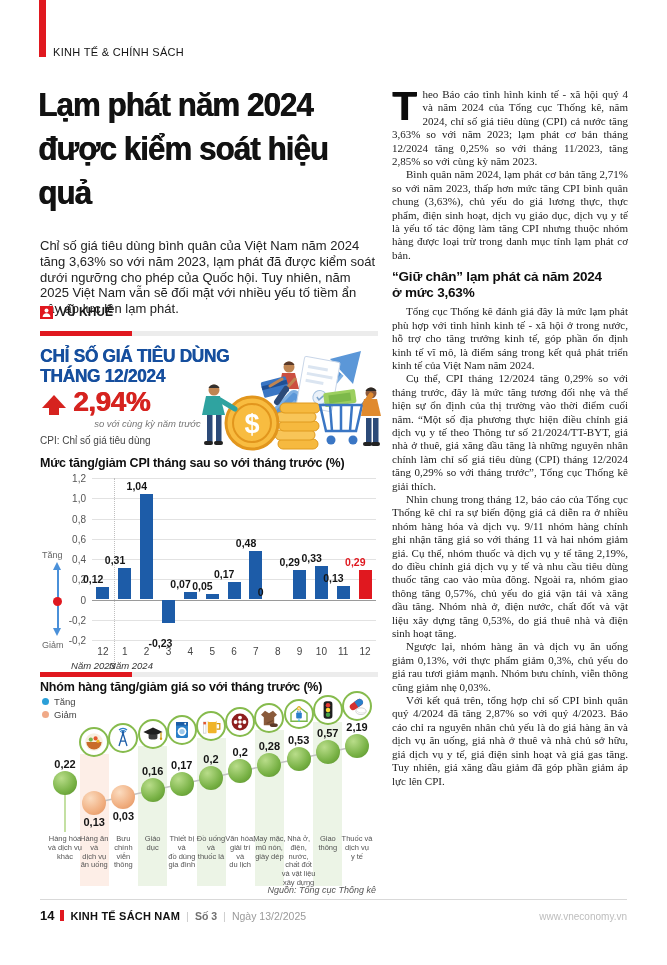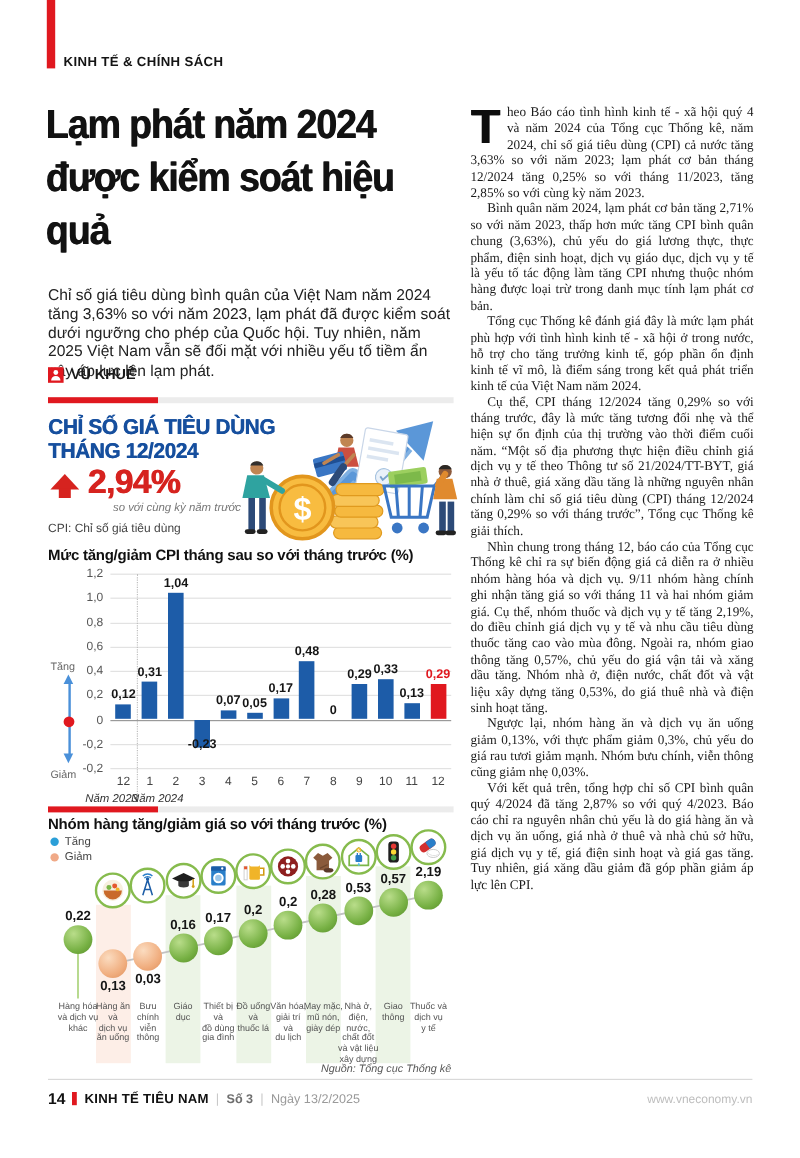--- a/index.html
+++ b/index.html
@@ -1,21 +1,21 @@
 <!DOCTYPE html>
 <html><head>
 <meta charset="utf-8">
 <style>
   *{box-sizing:border-box;margin:0;padding:0}
   html,body{width:667px;height:965px}
   body{position:relative;background:#fff;font-family:"Liberation Sans",sans-serif;color:#111;overflow:hidden}
 
   
   .kicker-bar{position:absolute;left:39px;top:0;width:7px;height:57px;background:#e0181f}
-  .kicker{position:absolute;left:53px;top:46px;font-size:11px;font-weight:700;letter-spacing:.3px;color:#141414}
+  .kicker{position:absolute;left:53px;top:46px;font-size:11px;font-weight:400;letter-spacing:.3px;color:#141414}
   .headline{position:absolute;left:38px;top:82px;width:372px;font-size:34px;line-height:44px;font-weight:700;letter-spacing:-1px;color:#121212;transform:scaleX(.92);transform-origin:left top;text-shadow:.7px 0 0 currentColor}
   .lead{position:absolute;left:40px;top:238px;width:340px;font-size:13px;line-height:15.8px;color:#222}
   .byline{position:absolute;left:40px;top:305px;display:flex;align-items:flex-end;gap:6px}
   .byline .name{font-size:12px;font-weight:700;color:#1a1a1a}
   .byline .ic{width:13px;height:13px;background:#e0181f;display:inline-flex;align-items:center;justify-content:center}
 
   
   .infographic{position:absolute;left:40px;top:331px;width:338px;height:125px}
   .sep-bar{position:absolute;left:0;top:0;width:100%;height:5px;background:linear-gradient(to right,#e0181f 0 92px,#ececec 92px 100%)}
   .ig-title{position:absolute;left:0;top:15px;font-size:18px;line-height:20px;font-weight:700;color:#164f9e;letter-spacing:-.3px;transform:scaleX(.96);transform-origin:left top;text-shadow:.5px 0 0 currentColor}
@@ -27,21 +27,21 @@
   .illustration{position:absolute;right:-4px;top:2px}
 
   
   .chart{position:absolute;left:40px;width:338px}
   .chart-title{position:absolute;left:0;top:0;font-size:12.5px;font-weight:700;color:#101010;letter-spacing:-.2px}
   .gridline{position:absolute;left:52px;width:284px;height:1px;background:#e2e2e2}
   .gridline.zero{background:#9a9a9a}
   .ytick{position:absolute;left:16px;width:30px;text-align:right;font-size:10px;color:#555}
   .bar{position:absolute;width:13px;background:#1d5ca8}
   .bar.red{background:#e0181f}
-  .blabel{position:absolute;width:40px;text-align:center;font-size:10.5px;font-weight:700;color:#151515}
+  .blabel{position:absolute;width:40px;font-size:10.5px;font-weight:700;color:#151515}
   .blabel.red{color:#e0181f}
   .xtick{position:absolute;width:30px;text-align:center;font-size:10px;color:#444}
   .yearlab{position:absolute;width:52px;text-align:center;font-size:9.5px;font-style:italic;color:#333}
   .vsep{position:absolute;top:22px;height:184px;border-left:1px dotted #bfbfbf}
   .ind-lab{position:absolute;left:2px;width:30px;font-size:9px;color:#666}
   .ind-tri-up{position:absolute;left:13px;top:106px;width:0;height:0;border-left:4.5px solid transparent;border-right:4.5px solid transparent;border-bottom:8px solid #4a90d9}
   .ind-line{position:absolute;left:16.5px;top:113px;width:2px;height:60px;background:#4a90d9}
   .ind-dot{position:absolute;left:13px;top:141px;width:9px;height:9px;border-radius:50%;background:#e0181f}
   .ind-tri-dn{position:absolute;left:13px;top:172px;width:0;height:0;border-left:4.5px solid transparent;border-right:4.5px solid transparent;border-top:8px solid #4a90d9}
 
@@ -206,21 +206,21 @@
       <div class="bar" style="left:56.4px;top:131.3px;height:12.2px"></div>
       <div class="blabel" style="left:42.9px;top:117.3px">0,12</div>
       <div class="xtick" style="left:47.9px;top:190px">12</div>
       <div class="bar" style="left:78.3px;top:112.1px;height:31.4px"></div>
       <div class="blabel" style="left:64.8px;top:98.1px">0,31</div>
       <div class="xtick" style="left:69.8px;top:190px">1</div>
       <div class="bar" style="left:100.1px;top:38.2px;height:105.3px"></div>
       <div class="blabel" style="left:86.6px;top:24.2px">1,04</div>
       <div class="xtick" style="left:91.6px;top:190px">2</div>
       <div class="bar" style="left:122.0px;top:143.5px;height:23.3px"></div>
-      <div class="blabel" style="left:108.5px;top:158px">-0,23</div>
+      <div class="blabel" style="left:108.5px;top:181px">-0,23</div>
       <div class="xtick" style="left:113.5px;top:190px">3</div>
       <div class="bar" style="left:143.8px;top:136.4px;height:7.1px"></div>
       <div class="blabel" style="left:130.3px;top:122.4px">0,07</div>
       <div class="xtick" style="left:135.3px;top:190px">4</div>
       <div class="bar" style="left:165.7px;top:138.4px;height:5.1px"></div>
       <div class="blabel" style="left:152.2px;top:124.4px">0,05</div>
       <div class="xtick" style="left:157.2px;top:190px">5</div>
       <div class="bar" style="left:187.5px;top:126.3px;height:17.2px"></div>
       <div class="blabel" style="left:174.0px;top:112.3px">0,17</div>
       <div class="xtick" style="left:179.0px;top:190px">6</div>
@@ -389,32 +389,34 @@
       <span class="ball up" style="left:305.0px;top:62.0px"></span>
       <span class="bval" style="left:297.0px;top:49.0px">2,19</span>
       <span class="clabel" style="left:300.0px">Thuốc và<br>dịch vụ<br>y tế</span>
     </div>
   <div class="source">Nguồn: Tổng cục Thống kê</div>
 </section>
 
 <aside class="article">
   <p class="first"><span class="dropcap">T</span><span>heo Báo cáo tình hình kinh tế - xã hội quý 4 và năm 2024 của Tổng cục Thống kê, năm 2024, chỉ số giá tiêu dùng (CPI) cả nước tăng 3,63% so với năm 2023; lạm phát cơ bản tháng 12/2024 tăng 0,25% so với tháng 11/2023, tăng 2,85% so với cùng kỳ năm 2023.</span></p>
   <p>Bình quân năm 2024, lạm phát cơ bản tăng 2,71% so với năm 2023, thấp hơn mức tăng CPI bình quân chung (3,63%), chủ yếu do giá lương thực, thực phẩm, điện sinh hoạt, dịch vụ giáo dục, dịch vụ y tế là yếu tố tác động làm tăng CPI nhưng thuộc nhóm hàng được loại trừ trong danh mục tính lạm phát cơ bản.</p>
+  <h3 class="subhead">“Giữ chân” lạm phát cả năm 2024
+ở mức 3,63%</h3>
   <div id="article-extra">
       <p>Tổng cục Thống kê đánh giá đây là mức lạm phát phù hợp với tình hình kinh tế - xã hội ở trong nước, hỗ trợ cho tăng trưởng kinh tế, góp phần ổn định kinh tế vĩ mô, là điểm sáng trong kết quả phát triển kinh tế của Việt Nam năm 2024.</p>
       <p>Cụ thể, CPI tháng 12/2024 tăng 0,29% so với tháng trước, đây là mức tăng tương đối nhẹ và thể hiện sự ổn định của thị trường vào thời điểm cuối năm. “Một số địa phương thực hiện điều chỉnh giá dịch vụ y tế theo Thông tư số 21/2024/TT-BYT, giá nhà ở thuê, giá xăng dầu tăng là những nguyên nhân chính làm chỉ số giá tiêu dùng (CPI) tháng 12/2024 tăng 0,29% so với tháng trước”, Tổng cục Thống kê giải thích.</p>
       <p>Nhìn chung trong tháng 12, báo cáo của Tổng cục Thống kê chỉ ra sự biến động giá cả diễn ra ở nhiều nhóm hàng hóa và dịch vụ. 9/11 nhóm hàng chính ghi nhận tăng giá so với tháng 11 và hai nhóm giảm giá. Cụ thể, nhóm thuốc và dịch vụ y tế tăng 2,19%, do điều chỉnh giá dịch vụ y tế và nhu cầu tiêu dùng thuốc tăng cao vào mùa đông. Ngoài ra, nhóm giao thông tăng 0,57%, chủ yếu do giá vận tải và xăng dầu tăng. Nhóm nhà ở, điện nước, chất đốt và vật liệu xây dựng tăng 0,53%, do giá thuê nhà và điện sinh hoạt tăng.</p>
       <p>Ngược lại, nhóm hàng ăn và dịch vụ ăn uống giảm 0,13%, với thực phẩm giảm 0,3%, chủ yếu do giá rau tươi giảm mạnh. Nhóm bưu chính, viễn thông cũng giảm nhẹ 0,03%.</p>
       <p>Với kết quả trên, tổng hợp chỉ số CPI bình quân quý 4/2024 đã tăng 2,87% so với quý 4/2023. Báo cáo chỉ ra nguyên nhân chủ yếu là do giá hàng ăn và dịch vụ ăn uống, giá nhà ở thuê và nhà chủ sở hữu, giá dịch vụ y tế, giá điện sinh hoạt và giá gas tăng. Tuy nhiên, giá xăng dầu giảm đã góp phần giảm áp lực lên CPI.</p>
     </div>
 </aside>
 
 <div class="footer-line"></div>
 <div class="footer">
   <span class="pageno">14</span>
   <span class="redmark"></span>
-  <span class="pub">KINH TẾ TIÊU NAM</span>
+  <span class="pub">KINH TẾ SÁCH NAM</span>
   <span class="sep">|</span>
   <span class="issue">Số 3</span>
   <span class="sep">|</span>
   <span class="date">Ngày 13/2/2025</span>
 </div>
 <div class="website">www.vneconomy.vn</div>
 
 </body></html>

